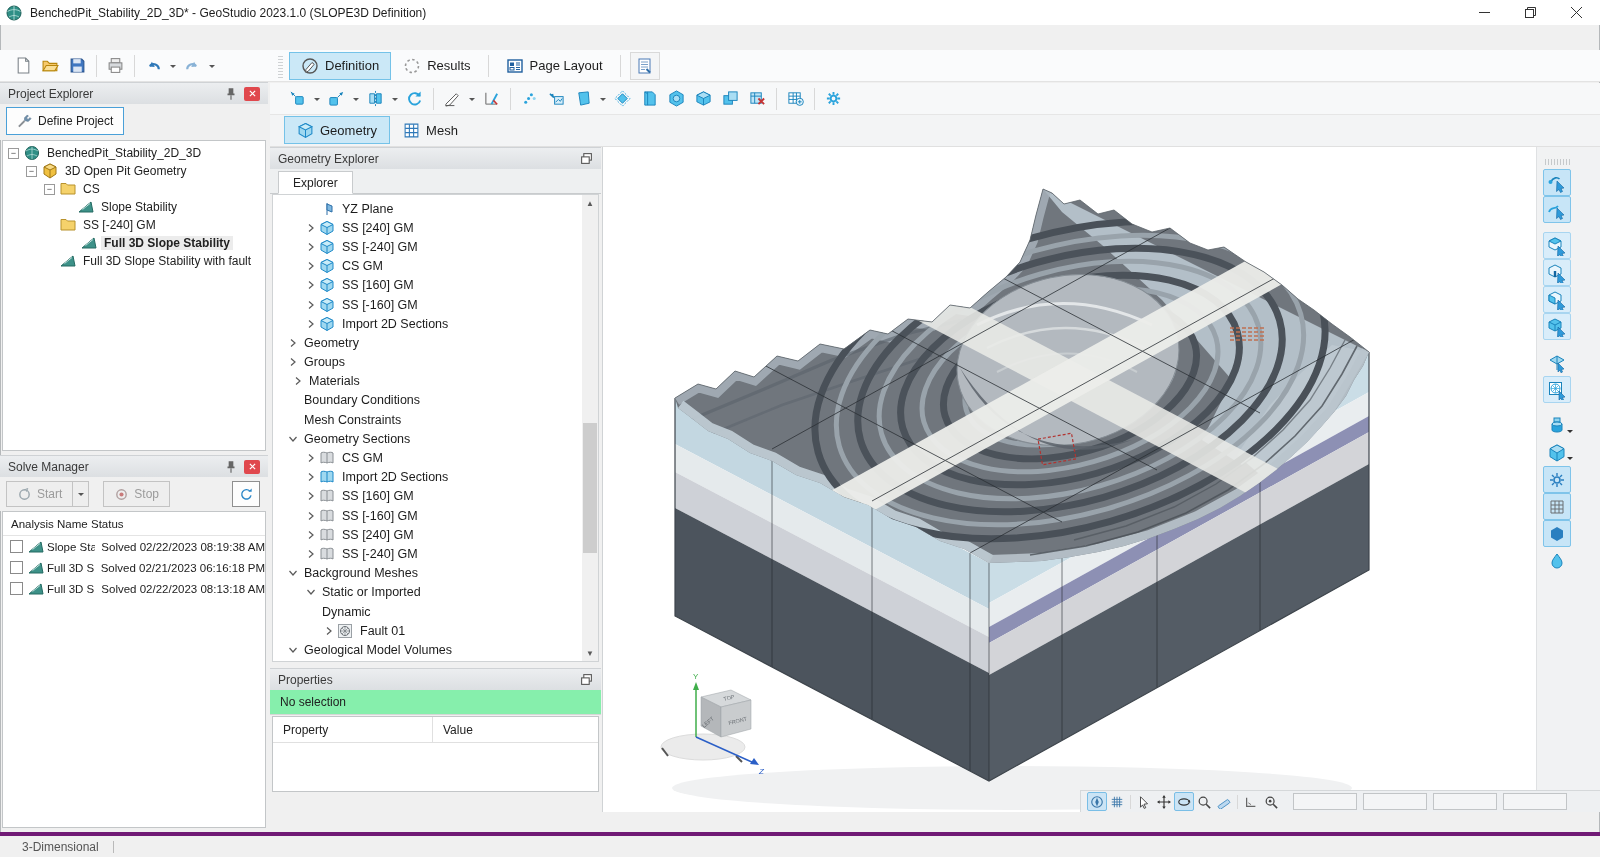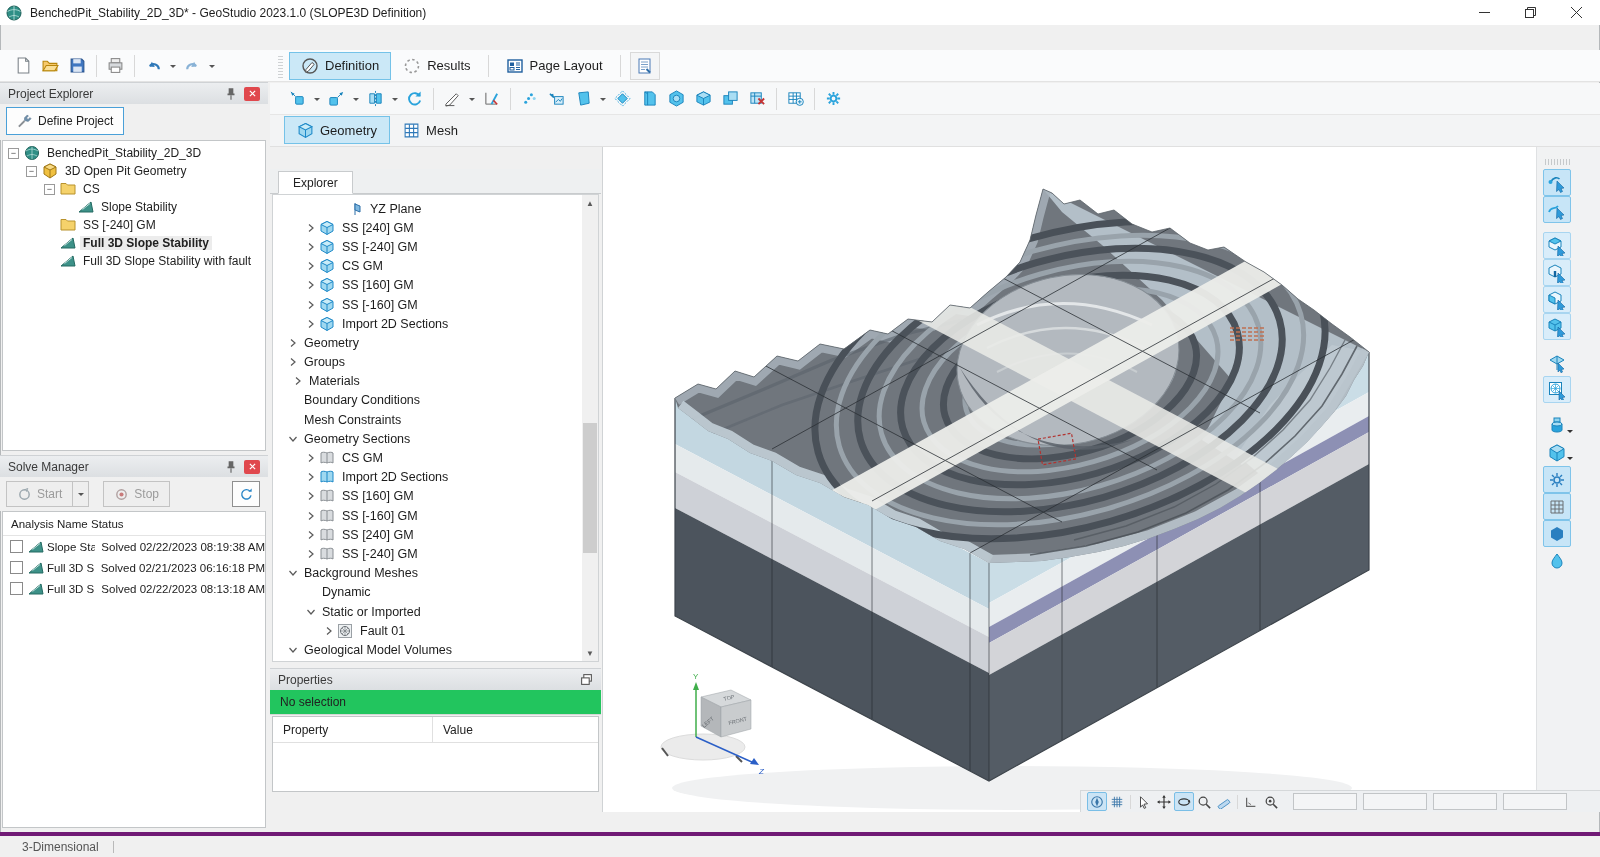--- a/index.html
+++ b/index.html
@@ -90,21 +90,21 @@
   .ge-tabstrip { position:absolute; left:270px; top:169px; width:331px; height:25px; background:#eef0f1; border-bottom:1px solid #c8cbcd; }
   .ge-tab { position:absolute; left:8px; top:2px; height:23px; padding:0 14px; background:#fff; border:1px solid #c8cbcd; border-bottom:1px solid #fff; display:flex; align-items:center; }
   #ge-tree { position:absolute; left:272px; top:194px; width:327px; height:468px; background:#fff; border:1px solid #d0d3d5; overflow:hidden; padding-top:4px; position:absolute; }
   #ge-tree .trow { height:19.2px; font-size:12.5px; color:#1c1c1c; }
   .ge-scroll { position:absolute; left:582px; top:195px; width:16px; height:466px; background:#f0f0f0; }
   .ge-scroll .arr { position:absolute; left:0; width:16px; height:16px; display:flex; align-items:center; justify-content:center; color:#5a5a5a; font-size:8px; }
   .ge-scroll .thumb { position:absolute; left:1px; width:14px; top:228px; height:130px; background:#cdcdcd; }
 
   
   #pr-hdr { left:270px; top:668px; width:331px; }
-  .pr-sel { position:absolute; left:270px; top:690px; width:331px; height:25px; background:#22c55e; border-bottom:1px solid #d6d6d6; display:flex; align-items:center; padding-left:10px; color:#222; }
+  .pr-sel { position:absolute; left:270px; top:690px; width:331px; height:25px; background:#86efac; border-bottom:1px solid #d6d6d6; display:flex; align-items:center; padding-left:10px; color:#222; }
   .pr-table { position:absolute; left:272px; top:716px; width:327px; height:76px; background:#fff; border:1px solid #c3c6c8; }
   .pr-cols { display:flex; height:26px; align-items:center; border-bottom:1px solid #e0e0e0; }
   .pr-c1 { width:160px; padding-left:10px; border-right:1px solid #e0e0e0; height:100%; display:flex; align-items:center; }
   .pr-c2 { padding-left:10px; }
 
   
   .viewport { position:absolute; left:602px; top:147px; width:934px; height:665px; background:#fff; border-left:1px solid #d0d3d5; }
   .vp-strip { position:absolute; left:1080px; top:790px; width:520px; height:22px; background:#eef0f2; border-top:1px solid #d5d8da; border-left:1px solid #d5d8da; display:flex; align-items:center; padding-left:6px; }
   .vp-strip .tbtn { width:20px; height:19px; }
   .vp-strip .tbtn svg { width:14px; height:14px; }
@@ -324,21 +324,21 @@
           </svg></span>
         <span class="tlabel">Slope Stability</span>
       </div>
       <div class="trow" style="padding-left: 41px;">
         <span class="expsp"></span>
         <span class="ticon"><svg viewBox="0 0 16 16">
             <path d="M1 4V2.5h5L7.5 4H15v9H1z" fill="#f5d26b" stroke="#b8922d"></path>
           </svg></span>
         <span class="tlabel">SS [-240] GM</span>
       </div>
-      <div class="trow sel" style="padding-left: 41px;">
+      <div class="trow sel" style="padding-left: 62px;">
         <span class="expsp"></span>
         <span class="ticon"><svg viewBox="0 0 16 16">
             <path d="M1 13 L13 3 L15 13z" fill="#3d9188" stroke="#256b63"></path>
             <path d="M4.5 10.5 L12 4.5" stroke="#bfe0dc" stroke-width="1"></path>
           </svg></span>
         <span class="tlabel">Full 3D Slope Stability</span>
       </div>
       <div class="trow" style="padding-left: 41px;">
         <span class="expsp"></span>
         <span class="ticon"><svg viewBox="0 0 16 16">
@@ -613,27 +613,35 @@
             <svg viewBox="0 0 16 16">
               <path d="M2 2h12v12H2z" fill="#fff" stroke="#2e78b8"></path>
               <path d="M2 6h12M2 10h12M6 2v12M10 2v12" stroke="#2e78b8"></path>
             </svg>
           </span>
           <span>Mesh</span>
         </span>
       </span>
     </div>
 
+  <div class="panel-hdr" id="ge-hdr">
+    <span>Geometry Explorer</span>
+    <span class="sp"></span>
+    <span class="hdr-float"><svg viewBox="0 0 12 12">
+          <rect x="3.5" y="1.5" width="7" height="6" fill="#fff" stroke="#555"></rect>
+          <rect x="1.5" y="4.5" width="7" height="6" fill="#fff" stroke="#555"></rect>
+        </svg></span>
+  </div>
   <div class="ge-tabstrip">
     <span class="ge-tab">
         <span>Explorer</span>
       </span>
   </div>
   <div id="ge-tree">
-      <div class="trow" style="padding-left: 30px; margin-left: 28px;">
+      <div class="trow" style="padding-left: 30px;">
         <span class="expsp"></span>
         <span class="ticon"><svg viewBox="0 0 16 16">
             <path d="M8 2 V14" stroke="#2c6fa8"></path>
             <path d="M8 3 L13 5 V11 L8 9z" fill="#7fb8e0" stroke="#2c6fa8"></path>
           </svg></span>
         <span class="tlabel">YZ Plane</span>
       </div>
       <div class="trow" style="padding-left: 30px;">
         <span class="chev closed">
           <svg viewBox="0 0 10 10">
@@ -826,30 +834,30 @@
       </div>
       <div class="trow" style="padding-left: 12px;">
         <span class="chev open">
           <svg viewBox="0 0 10 10">
             <path d="M3 1.5l4 3.5-4 3.5" fill="none" stroke="#5a5a5a" stroke-width="1.2"></path>
           </svg>
         </span>
         <span class="tlabel">Background Meshes</span>
       </div>
       <div class="trow" style="padding-left: 30px;">
+        <span class="chev open">
+          <svg viewBox="0 0 10 10">
+            <path d="M3 1.5l4 3.5-4 3.5" fill="none" stroke="#5a5a5a" stroke-width="1.2"></path>
+          </svg>
+        </span>
+        <span class="tlabel">Static or Imported</span>
+      </div>
+      <div class="trow" style="padding-left: 30px;">
         <span class="expsp"></span>
         <span class="tlabel">Dynamic</span>
-      </div>
-      <div class="trow" style="padding-left: 30px;">
-        <span class="chev open">
-          <svg viewBox="0 0 10 10">
-            <path d="M3 1.5l4 3.5-4 3.5" fill="none" stroke="#5a5a5a" stroke-width="1.2"></path>
-          </svg>
-        </span>
-        <span class="tlabel">Static or Imported</span>
       </div>
       <div class="trow" style="padding-left: 48px;">
         <span class="chev closed">
           <svg viewBox="0 0 10 10">
             <path d="M3 1.5l4 3.5-4 3.5" fill="none" stroke="#5a5a5a" stroke-width="1.2"></path>
           </svg>
         </span>
         <span class="ticon"><svg viewBox="0 0 16 16">
             <rect x="1.5" y="1.5" width="13" height="13" fill="#eef1f3" stroke="#9aa0a5"></rect>
             <circle cx="8" cy="8" r="4.5" fill="none" stroke="#6a7075"></circle>

